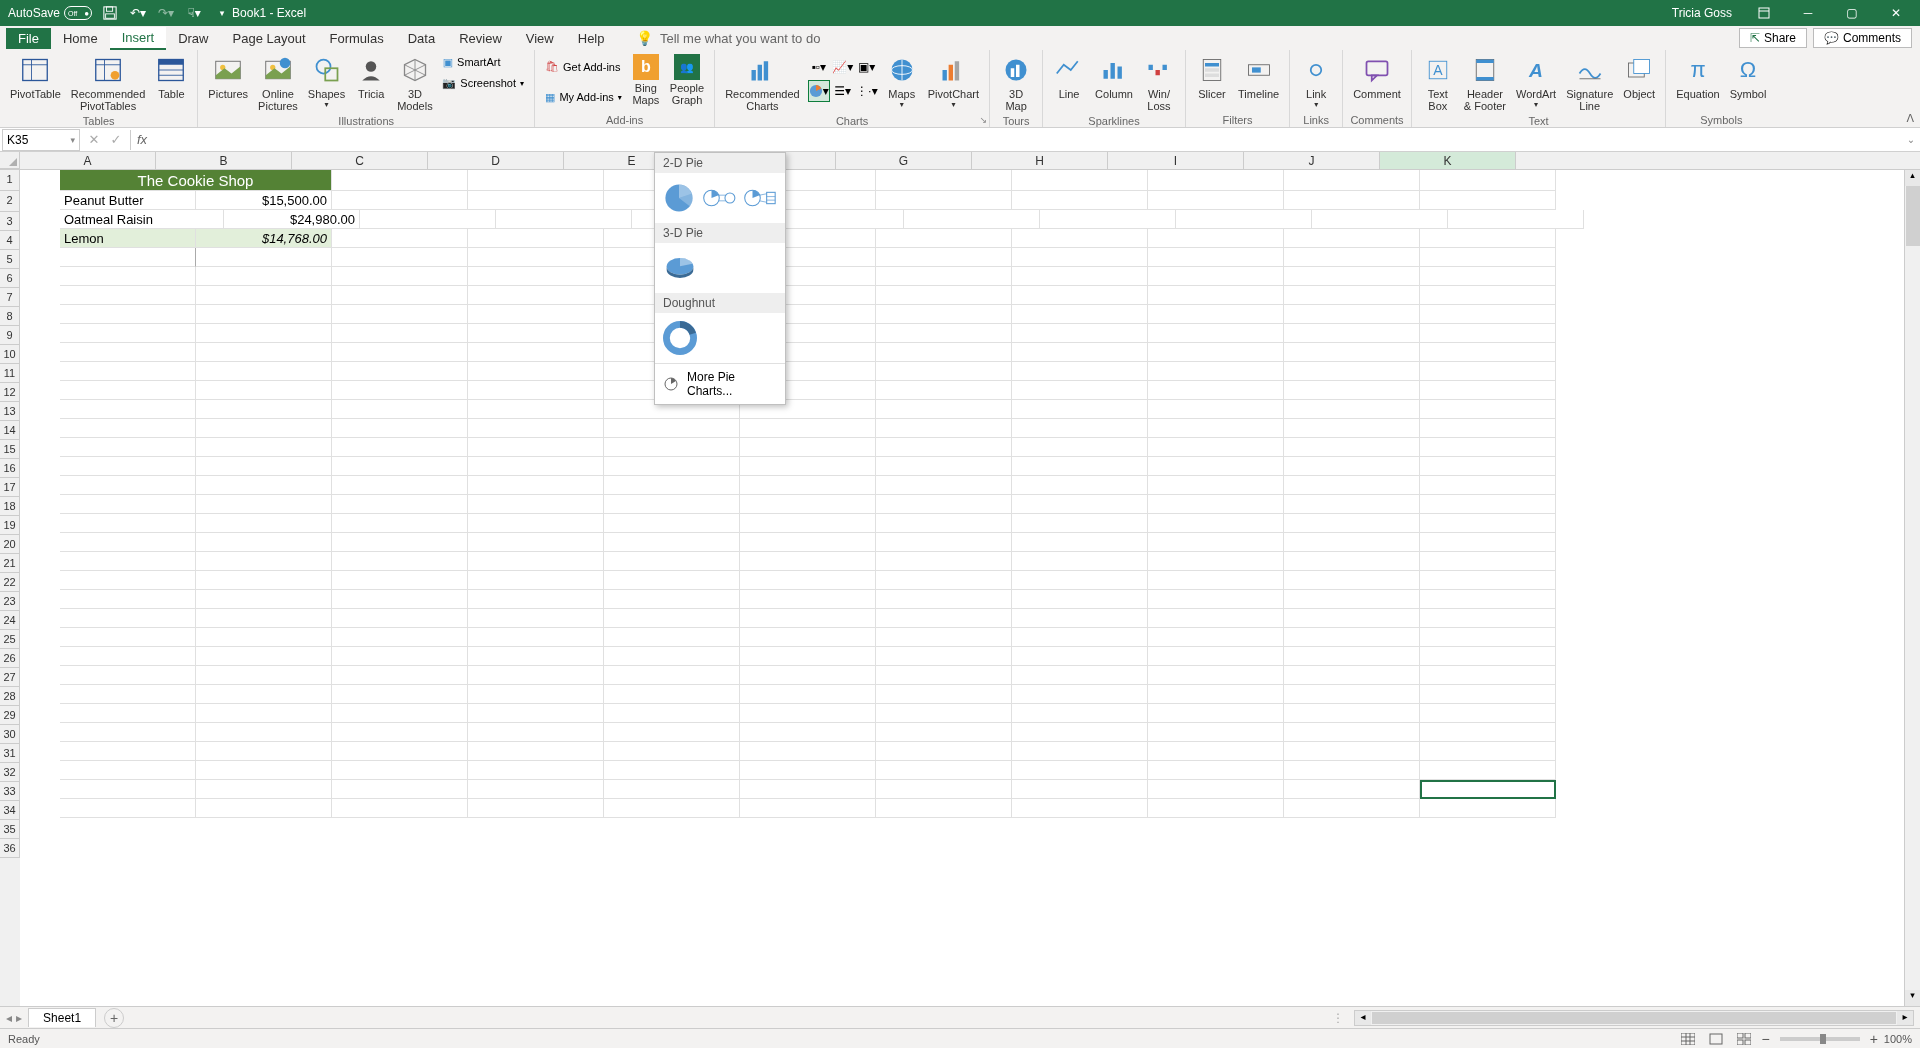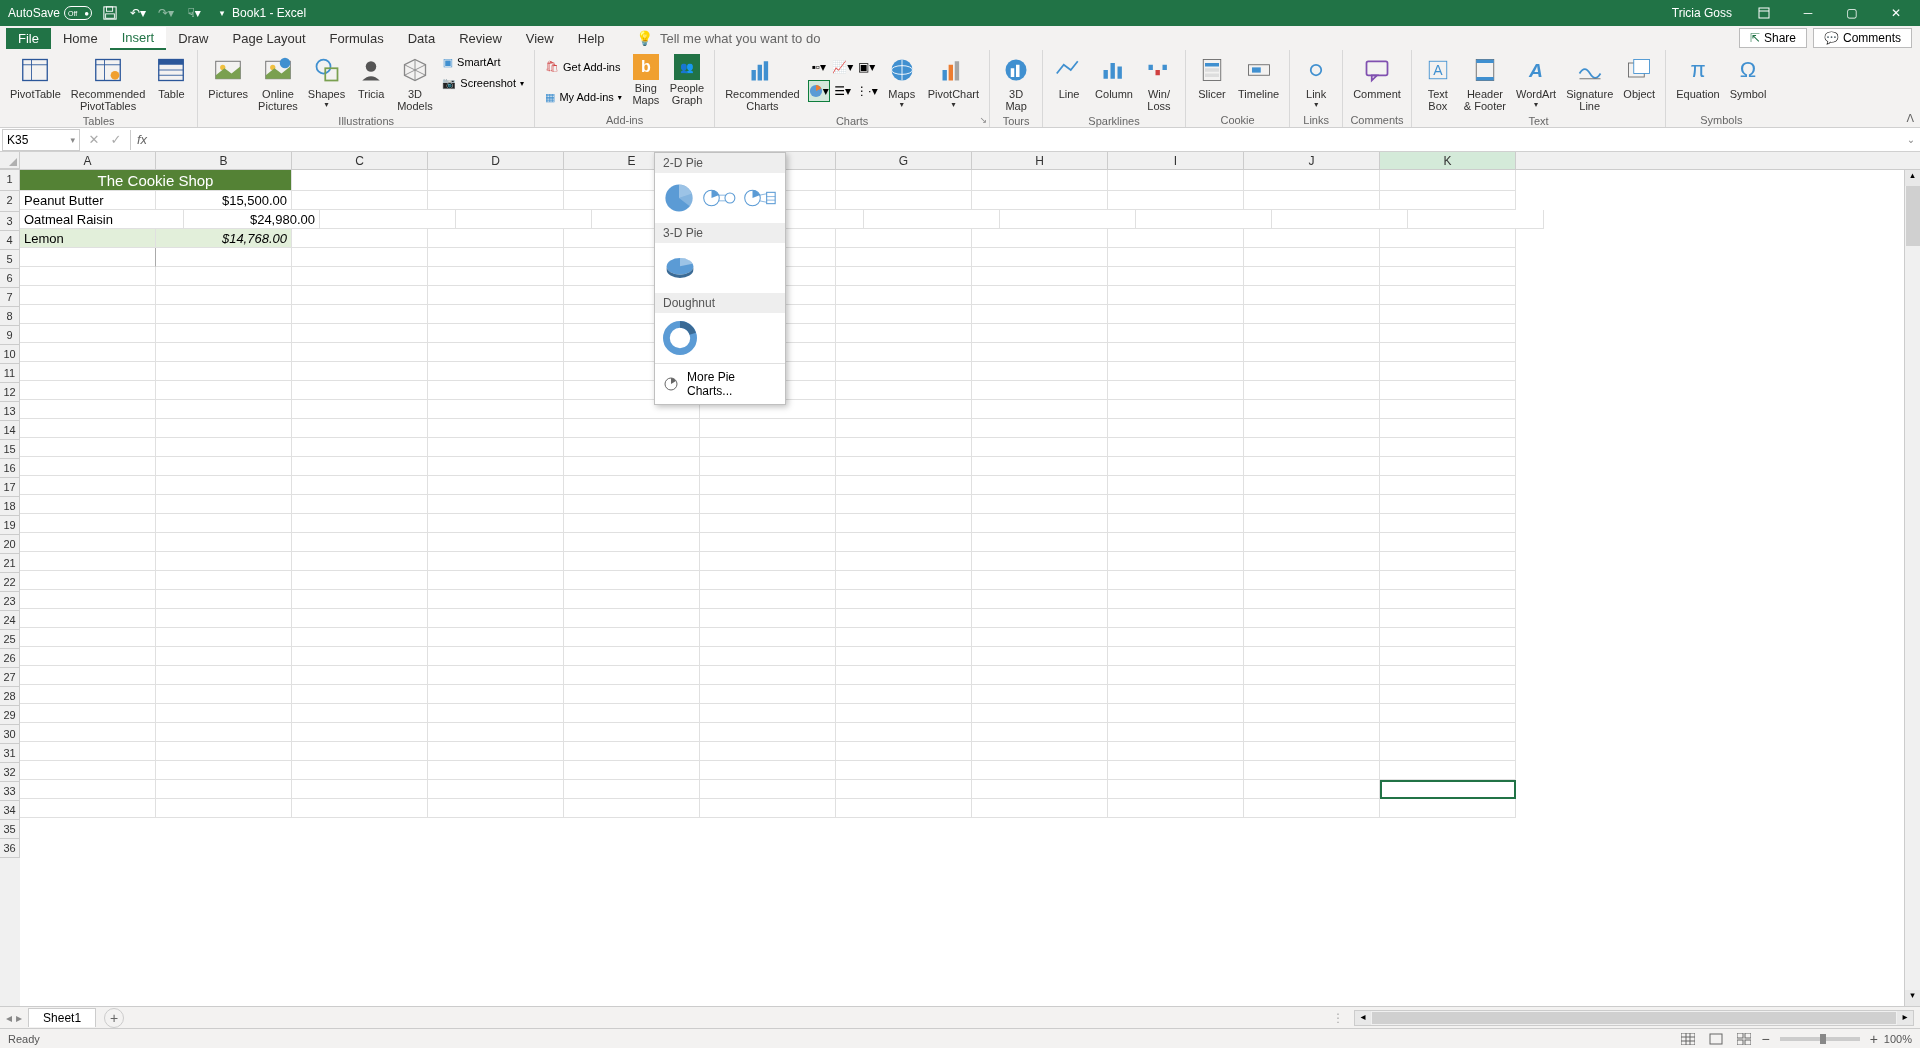--- a/index.html
+++ b/index.html
@@ -58,21 +58,21 @@
 .grid-wrap { position: relative; height: calc(100vh - 26px - 24px - 78px - 24px - 22px - 20px); overflow: hidden; background: #fff; }
 .col-headers { display: flex; height: 18px; background: #f0f0f0; border-bottom: 1px solid #ccc; }
 .corner { width: 20px; background: #f0f0f0; border-right: 1px solid #ccc; border-bottom: 1px solid #ccc; position: relative; }
 .corner::after { content: ''; position: absolute; right: 2px; bottom: 2px; width: 0; height: 0; border-left: 8px solid transparent; border-bottom: 8px solid #b0b0b0; }
 .col-h { border-right: 1px solid #ccc; text-align: center; font-size: 12px; color: #333; line-height: 18px; cursor: pointer; background: #f0f0f0; }
 .col-h.sel { background: #d4ead9; }
 .grid-body { display: flex; height: calc(100% - 18px); }
 .row-headers { width: 20px; background: #f0f0f0; }
 .row-h { height: 19px; border-bottom: 1px solid #ccc; border-right: 1px solid #ccc; text-align: center; font-size: 11px; color: #333; line-height: 18px; cursor: pointer; background: #f0f0f0; }
 .row-h.tall { height: 21px; }
-.cells { position: relative; flex: 1; overflow: hidden; }
+.cells { position: relative; flex: 1; overflow: hidden; padding-left: 40px; }
 .cell-row { display: flex; height: 19px; }
 .cell-row.tall { height: 21px; }
 .cell { border-right: 1px solid #e0e0e0; border-bottom: 1px solid #e0e0e0; font-size: 13px; padding: 0 4px; display: flex; align-items: center; overflow: hidden; white-space: nowrap; }
 .cell.header-green { background: #548235; color: #fff; font-size: 15px; justify-content: center; }
 .cell.light-green { background: #e2efda; }
 .cell.right { justify-content: flex-end; }
 .cell.selected { border: 2px solid #217346; padding: 0 2px; }
 
 
 .pie-dropdown { position: absolute; top: 0; left: 654px; width: 132px; background: #fff; border: 1px solid #c0c0c0; box-shadow: 2px 2px 6px rgba(0,0,0,0.25); z-index: 100; font-size: 12px; }
@@ -429,21 +429,21 @@
       <div class="rbtn">
           <div class="rbtn-icon">
             <svg width="28" height="28" viewBox="0 0 32 32">
               <rect x="4" y="10" width="24" height="12" fill="none" stroke="#666"></rect>
               <rect x="8" y="13" width="10" height="6" fill="#4090d0"></rect>
             </svg>
           </div>
           <div class="rbtn-label">Timeline</div>
         </div>
     </div>
-    <div class="ribbon-group-label">Cookie</div>
+    <div class="ribbon-group-label">Filters</div>
   </div>
 
   <div class="ribbon-group">
     <div class="ribbon-group-items">
       <div class="rbtn">
           <div class="rbtn-icon">
             <svg width="28" height="28" viewBox="0 0 32 32">
               <path d="M10,16 a6,6 0 0,1 12,0 M10,16 a6,6 0 0,0 12,0" fill="none" stroke="#4090d0" stroke-width="2"></path>
             </svg>
           </div>

